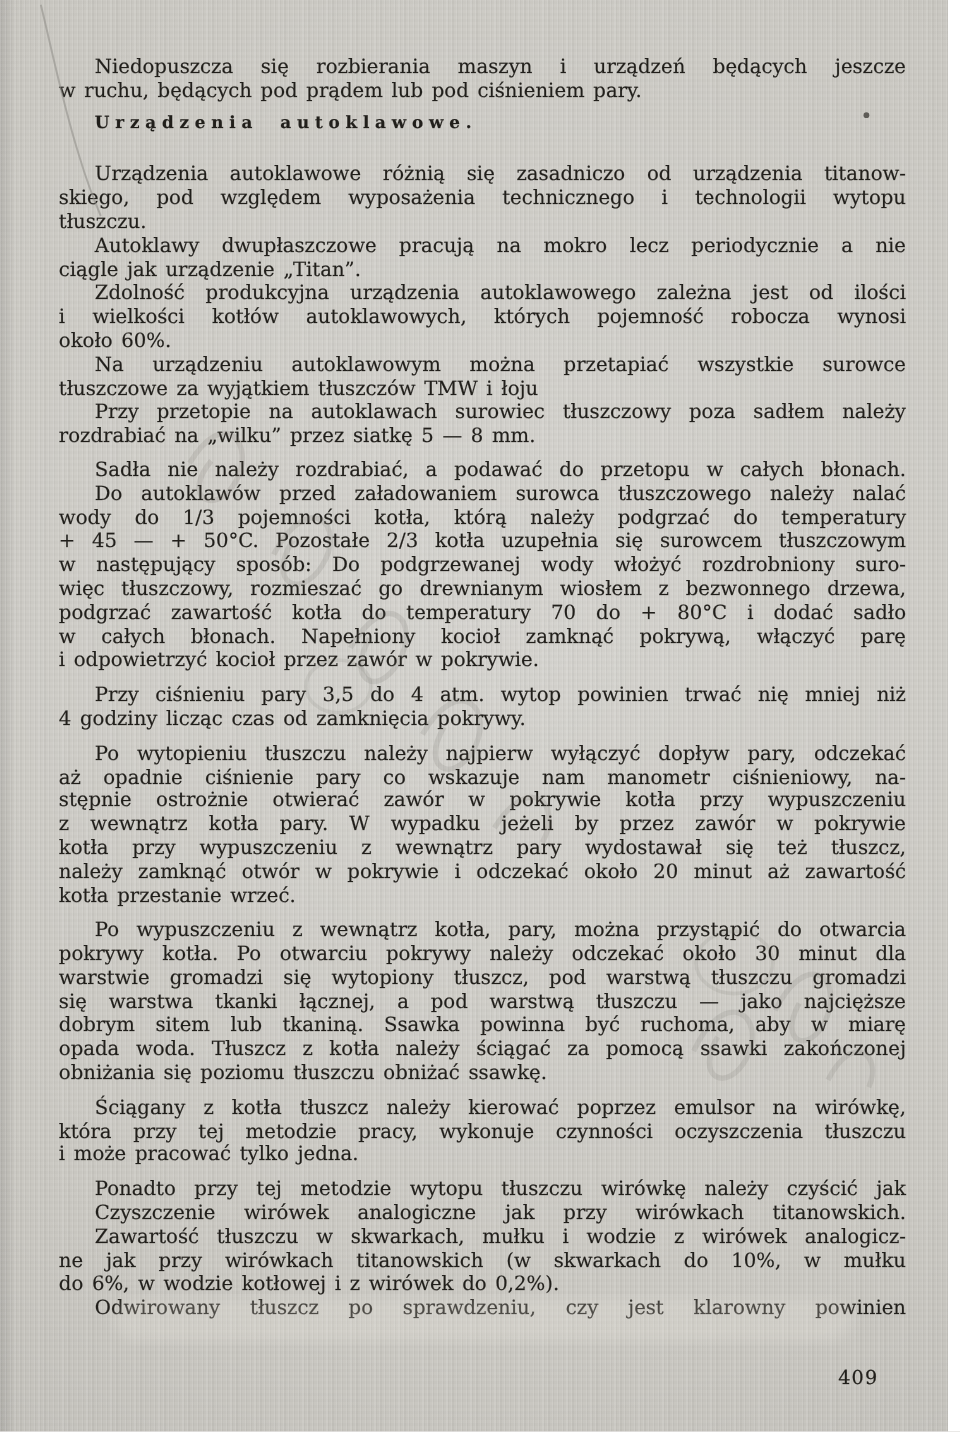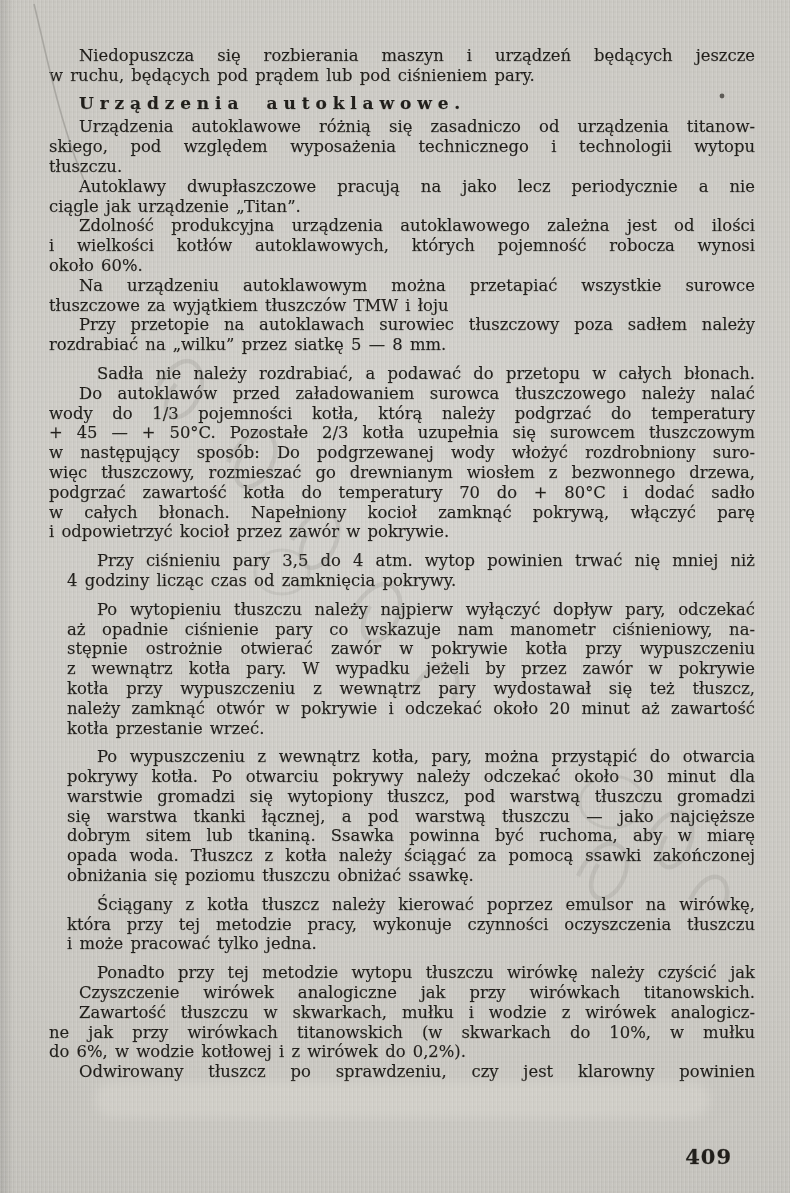--- a/index.html
+++ b/index.html
@@ -29,38 +29,38 @@
     position: absolute;
     left: 49px; top: 46px;
     width: 706px;
     color: var(--ink, #211f1b);
     font-size: 16.4px;
     line-height: 19.8px;
     word-spacing: 2px;
     -webkit-text-stroke: 0.25px rgba(33,31,27,0.55);
   }
   .paragraph { margin: 0; }
-  .paragraph.spaced { margin-top: 9px; margin-left: 18px; }
+  .paragraph.spaced { margin-top: 9px; }
   .line { text-align: justify; text-align-last: justify; }
   .line.first { text-indent: 30px; }
   .line.last { text-align-last: left; }
   .line.last.stretch { text-align-last: justify; }
   .heading {
     font-weight: bold;
     letter-spacing: 0.345em;
     word-spacing: 0.62em;
     padding-left: 30px;
-    margin: 8px 0 4px 0;
-    font-size: 17px;
+    margin: 8px 0 22px 0;
+    font-size: 14px;
   }
   .page-number {
     position: absolute;
-    right: 58px; bottom: 24px;
-    font-weight: bold;
-    font-size: 21px;
+    right: 58px; bottom: 36px;
+    font-weight: normal;
+    font-size: 16px;
     letter-spacing: 1px;
     color: var(--ink, #211f1b);
     -webkit-text-stroke: 0.3px rgba(33,31,27,0.6);
   }
   .artifacts {
     position: absolute; left: 0; top: 0;
     pointer-events: none;
   }
 </style>
 </head>
@@ -73,21 +73,21 @@
         <div class="line first">Niedopuszcza się rozbierania maszyn i urządzeń będących jeszcze</div>
         <div class="line last">w ruchu, będących pod prądem lub pod ciśnieniem pary.</div>
       </div>
       <div class="heading">Urządzenia autoklawowe.</div>
       <div class="paragraph">
         <div class="line first">Urządzenia autoklawowe różnią się zasadniczo od urządzenia titanow-</div>
         <div class="line">skiego, pod względem wyposażenia technicznego i technologii wytopu</div>
         <div class="line last">tłuszczu.</div>
       </div>
       <div class="paragraph">
-        <div class="line first">Autoklawy dwupłaszczowe pracują na jako lecz periodycznie a nie</div>
+        <div class="line first">Autoklawy dwupłaszczowe pracują na mokro lecz periodycznie a nie</div>
         <div class="line last">ciągle jak urządzenie „Titan”.</div>
       </div>
       <div class="paragraph">
         <div class="line first">Zdolność produkcyjna urządzenia autoklawowego zależna jest od ilości</div>
         <div class="line">i wielkości kotłów autoklawowych, których pojemność robocza wynosi</div>
         <div class="line last">około 60%.</div>
       </div>
       <div class="paragraph">
         <div class="line first">Na urządzeniu autoklawowym można przetapiać wszystkie surowce</div>
         <div class="line last">tłuszczowe za wyjątkiem tłuszczów TMW i łoju</div>

